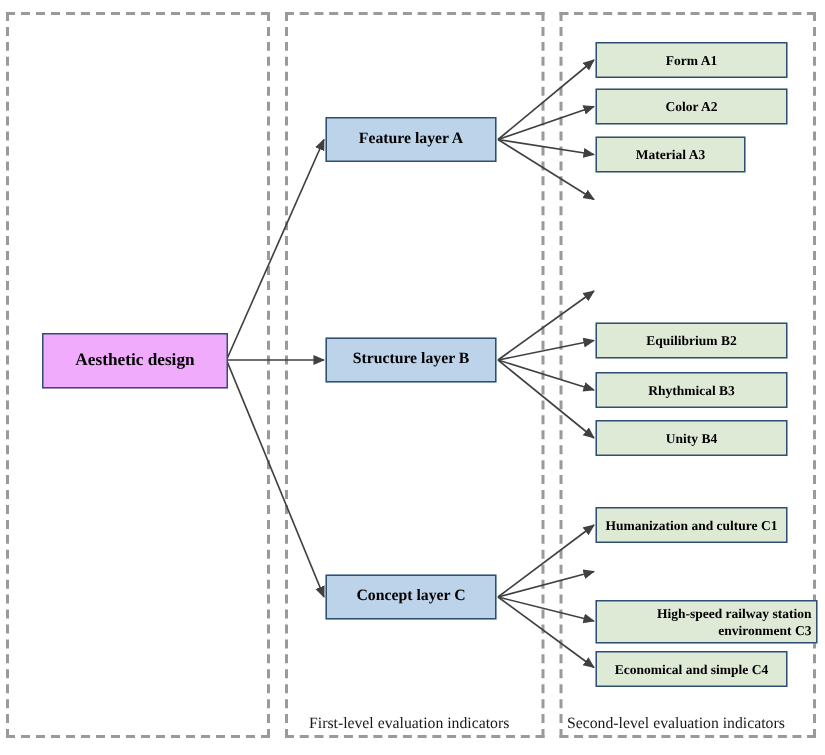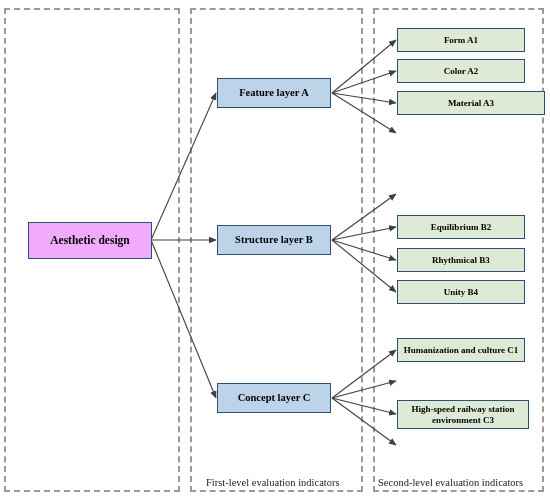--- a/index.html
+++ b/index.html
@@ -101,25 +101,26 @@
   </svg>
 
   <div class="node root" style="left:28px; top:222px; width:124px; height:37px;">Aesthetic design</div>
 
   <div class="node level1" style="left:217px; top:78px; width:114px; height:30px;">Feature layer A</div>
   <div class="node level1" style="left:217px; top:225px; width:114px; height:30px;">Structure layer B</div>
   <div class="node level1" style="left:217px; top:383px; width:114px; height:30px;">Concept layer C</div>
 
   <div class="node level2" style="left:397px; top:28px; width:128px; height:24px;">Form A1</div>
   <div class="node level2" style="left:397px; top:59px; width:128px; height:24px;">Color A2</div>
-  <div class="node level2" style="left:397px; top:91px; width:148px; height:24px;">Material A3</div>
+  <div class="node level2" style="left:397px; top:91px; width:100px; height:24px;">Material A3</div>
 
   <div class="node level2" style="left:397px; top:215px; width:128px; height:24px;">Equilibrium B2</div>
   <div class="node level2" style="left:397px; top:248px; width:128px; height:24px;">Rhythmical B3</div>
   <div class="node level2" style="left:397px; top:280px; width:128px; height:24px;">Unity B4</div>
 
   <div class="node level2" style="left:397px; top:338px; width:128px; height:24px;">Humanization and culture C1</div>
-  <div class="node level2" style="left:397px; top:400px; width:132px; height:29px;">High-speed railway station environment C3</div>
+  <div class="node level2" style="left:397px; top:400px; width:148px; height:29px;text-align:right;">High-speed railway station environment C3</div>
+  <div class="node level2" style="left:397px; top:434px; width:128px; height:24px;">Economical and simple C4</div>
 
   <div class="axis-label" style="left:206px; top:477px;">First-level evaluation indicators</div>
   <div class="axis-label" style="left:378px; top:477px;">Second-level evaluation indicators</div>
 
 </div>
 
 </body></html>

